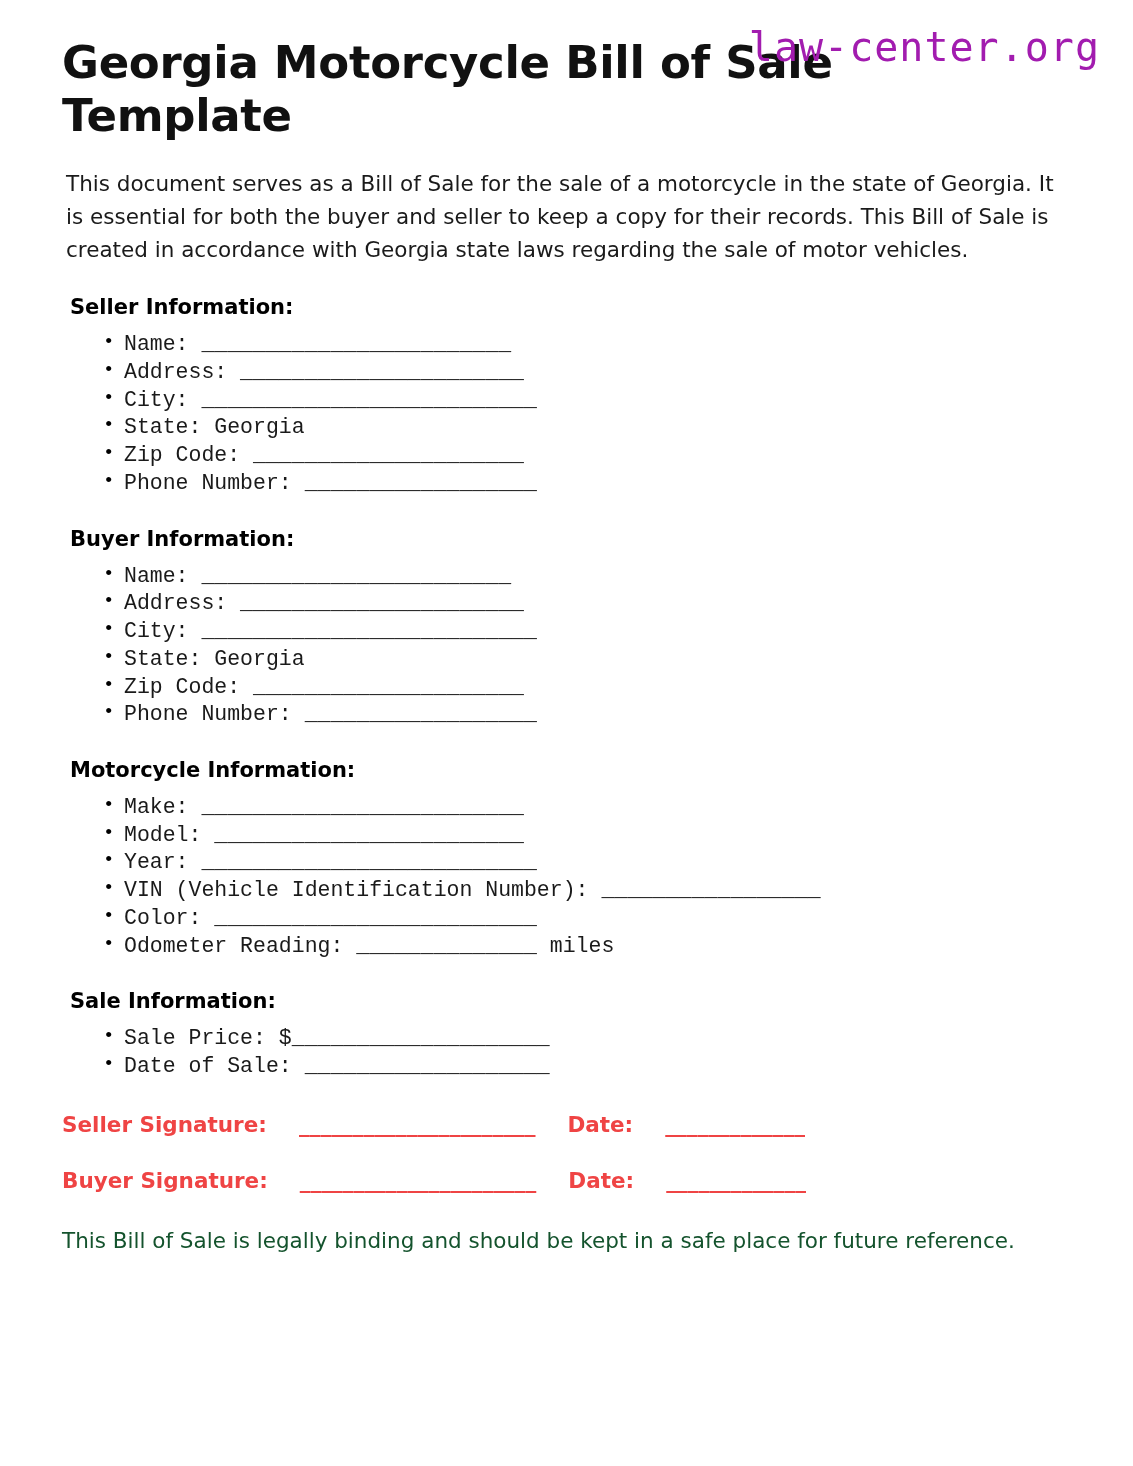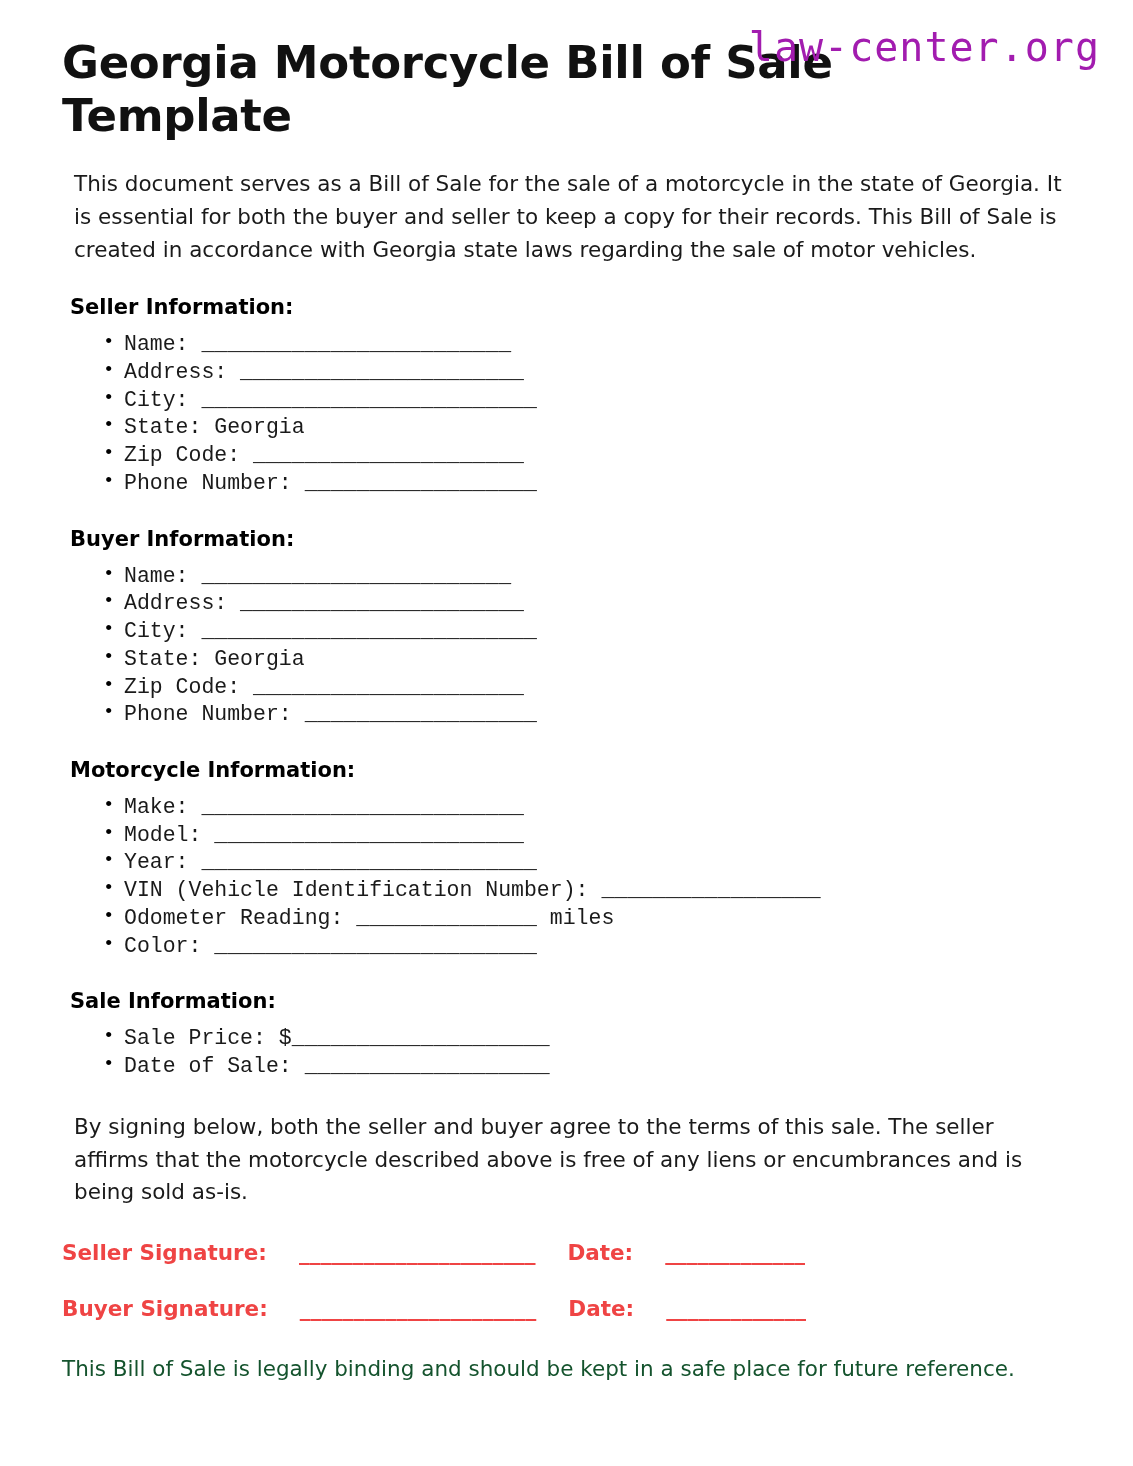--- a/index.html
+++ b/index.html
@@ -45,21 +45,21 @@
     line-height: 1.18;
     letter-spacing: -0.3px;
     max-width: 800px;
     color: #111111;
   }
 
   
   .para {
     font-size: 21.5px;
     line-height: 1.52;
-    margin: 26px 0 0 12px;
+    margin: 26px 0 0 4px;
     max-width: 1012px;
     color: #1a1a1a;
   }
   .para-spaced { margin-top: 30px; }
 
   
   .section-heading {
     font-size: 21px;
     font-weight: bold;
     margin: 29px 0 0 8px;
@@ -138,31 +138,30 @@
     <li>Zip Code: _____________________</li>
     <li>Phone Number: __________________</li>
   </ul>
 
   <h2 class="section-heading">Motorcycle Information:</h2>
   <ul class="field-list">
     <li>Make: _________________________</li>
     <li>Model: ________________________</li>
     <li>Year: __________________________</li>
     <li>VIN (Vehicle Identification Number): _________________</li>
+    <li>Color: _________________________</li>
     <li>Odometer Reading: ______________ miles</li>
-    <li>Color: _________________________</li>
   </ul>
 
   <h2 class="section-heading">Sale Information:</h2>
   <ul class="field-list">
     <li>Sale Price: $____________________</li>
     <li>Date of Sale: ___________________</li>
   </ul>
 
-  <p class="para para-spaced">By signing below, both the seller and buyer agree to the terms of this sale. The seller affirms that the motorcycle described above is free of any liens or encumbrances and is being sold as-is.</p>
 
   <div class="sig-row">
     <span>Seller Signature:</span>
     <span class="sig-gap"></span>
     <span>______________________</span>
     <span class="sig-gap"></span>
     <span>Date:</span>
     <span class="sig-gap"></span>
     <span>_____________</span>
   </div>

